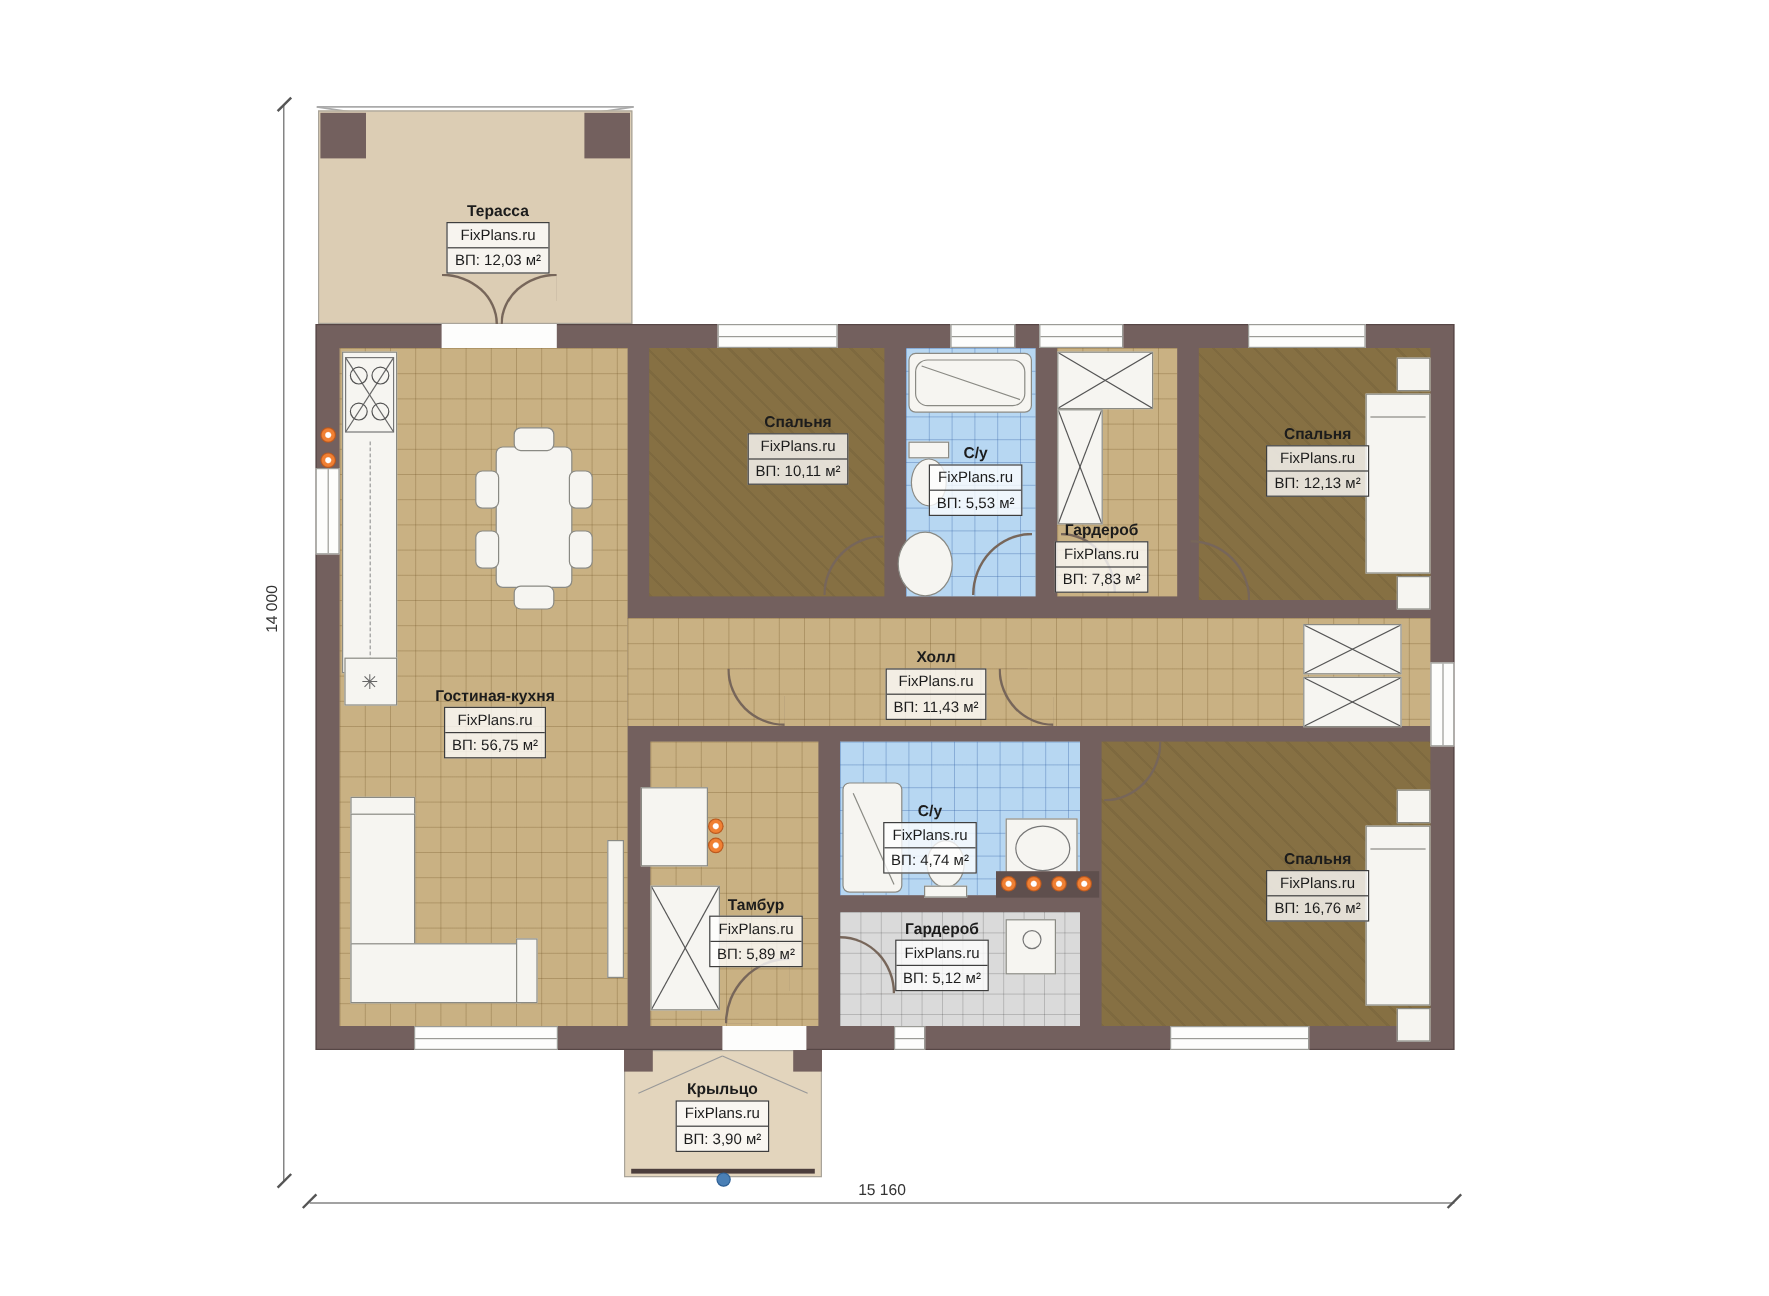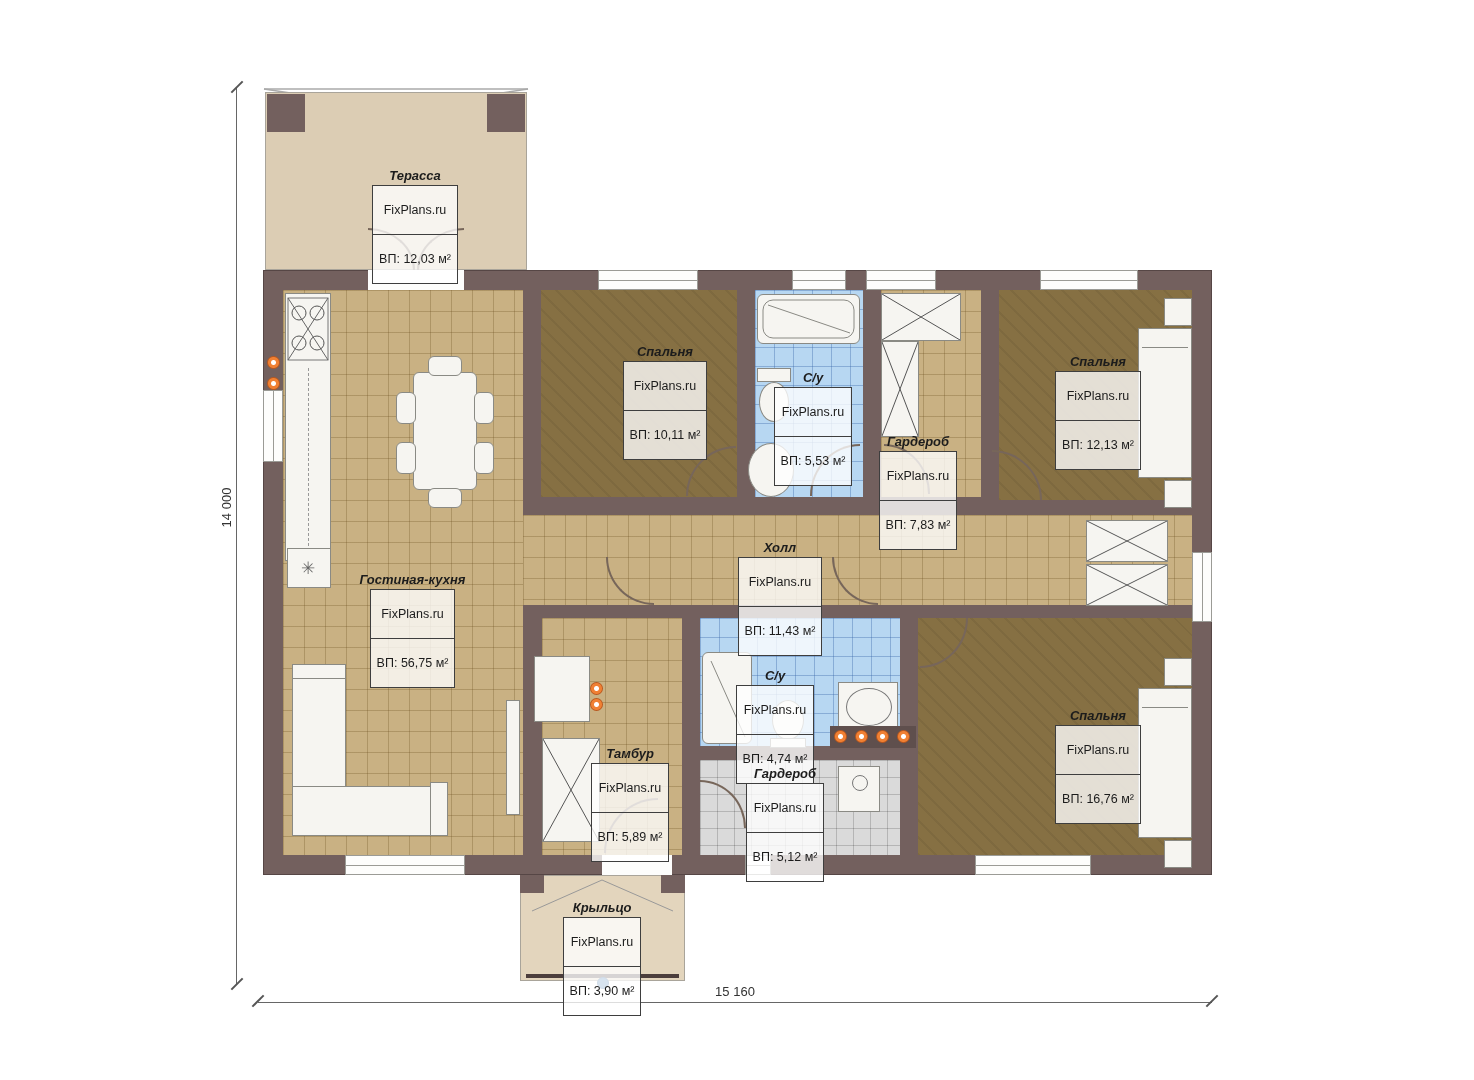--- a/index.html
+++ b/index.html
@@ -36,23 +36,23 @@
   .win-v::before{content:"";position:absolute;top:0;bottom:0;left:50%;border-left:1px solid #9b9b96;}
   .opening{position:absolute;background:#fdfdfc;}
   
   .arc{position:absolute;box-sizing:border-box;}
   .arc-tl{border-top:2px solid #77665a;border-left:2px solid #77665a;border-top-left-radius:100%;}
   .arc-tr{border-top:2px solid #77665a;border-right:2px solid #77665a;border-top-right-radius:100%;}
   .arc-bl{border-bottom:2px solid #77665a;border-left:2px solid #77665a;border-bottom-left-radius:100%;}
   .arc-br{border-bottom:2px solid #77665a;border-right:2px solid #77665a;border-bottom-right-radius:100%;}
   
   .room-label{position:absolute;text-align:center;z-index:30;}
-  .room-name{font-size:13px;font-weight:bold;color:#1c1c1c;white-space:nowrap;margin-bottom:2px;font-style:italic;}
+  .room-name{font-size:13px;font-weight:bold;color:#1c1c1c;white-space:nowrap;margin-bottom:2px;}
   .label-box{display:inline-block;border:1px solid #3e3e3e;background:rgba(255,255,255,.78);}
-  .label-row{font-size:12.5px;color:#1c1c1c;padding:17px 6px;white-space:nowrap;}
+  .label-row{font-size:12.5px;color:#1c1c1c;padding:3px 6px;white-space:nowrap;}
   .label-row + .label-row{border-top:1px solid #3e3e3e;}
   
   .dot-orange{position:absolute;width:13px;height:13px;border-radius:50%;
     background:radial-gradient(circle,#ffffff 0 2px,#f08033 3px 5px,#b9571d 6px);z-index:25;}
   .dot-blue{position:absolute;width:10px;height:10px;border-radius:50%;background:#4a7fb5;border:1px solid #2d5f94;z-index:25;}
   .dim-line{position:absolute;background:#666;}
   .dim-tick{position:absolute;width:16px;height:2px;background:#555;transform:rotate(-45deg);}
   .dim-text{position:absolute;font-size:13px;color:#333;text-align:center;}
   .snow{position:absolute;font-size:17px;color:#666;line-height:1;}
   .bed-line{position:absolute;left:3px;right:3px;border-top:1px solid #8a8a84;}

